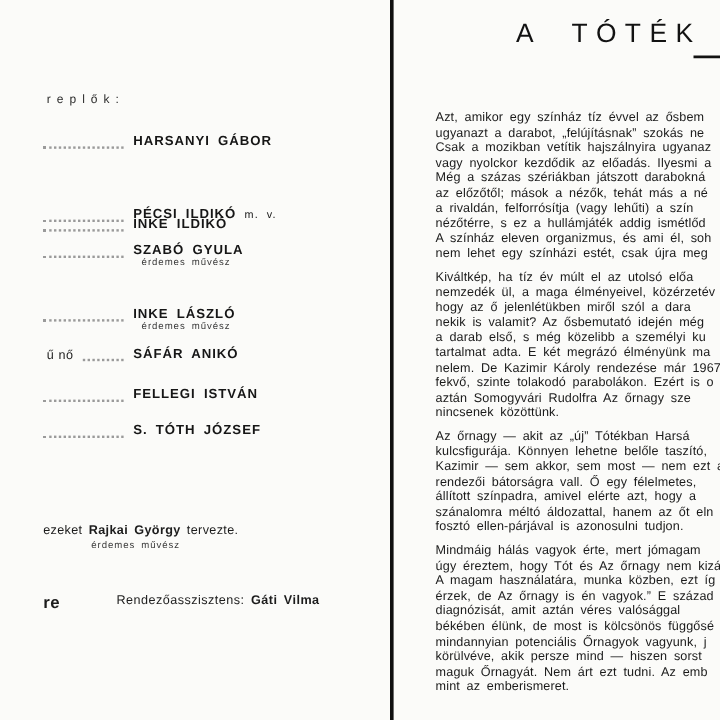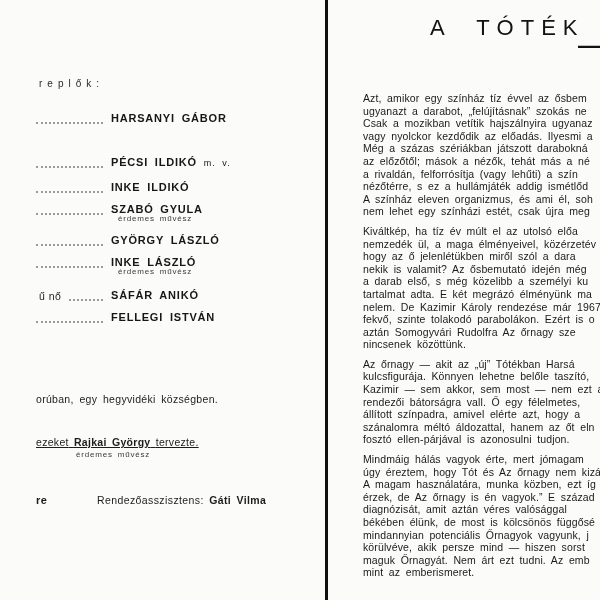--- a/index.html
+++ b/index.html
@@ -35,29 +35,29 @@
   .role-frag{
     position:absolute;left:3px;top:1px;
     font-size:10.5px;letter-spacing:0.5px;color:#222;white-space:nowrap;text-align:center;
   }
   .setting-line{
     position:absolute;left:0;top:393px;
     font-size:10.5px;letter-spacing:0.3px;word-spacing:2.5px;white-space:nowrap;
   }
   .designer-line{
     position:absolute;left:0;top:436px;
-    font-size:10.5px;letter-spacing:0.3px;word-spacing:2px;white-space:nowrap;text-decoration:underline;
+    font-size:10.5px;letter-spacing:0.3px;word-spacing:2px;white-space:nowrap;
   }
   .designer-note{
     position:absolute;left:40px;top:450px;
     font-size:8px;letter-spacing:0.8px;word-spacing:2px;color:#3a3a3a;white-space:nowrap;
   }
   .assistant-row{position:absolute;left:0;top:494px;width:325px;}
   .director-frag{
-    position:absolute;left:0;top:0;font-weight:bold;font-size:11px;letter-spacing:0.5px;text-align:right;
+    position:absolute;left:0;top:0;font-weight:bold;font-size:14px;letter-spacing:0.5px;text-align:right;
   }
   .assistant-text{
     position:absolute;left:61px;top:0;
     font-size:10.5px;letter-spacing:0.4px;word-spacing:2px;white-space:nowrap;
   }
   .bold{font-weight:bold;}
   
   .page-right{position:absolute;left:328px;top:0;width:272px;height:600px;}
   .title{
     position:absolute;left:102px;top:15px;
@@ -80,53 +80,52 @@
 </head>
 <body>
 
 <div class="page-left">
   <div class="cast-heading">replők:</div>
 
   <div class="cast-row" style="top:112px">
     <span class="leader"></span>
     <span class="cast-name">HARSANYI GÁBOR</span>
   </div>
-  <div class="cast-row" style="top:156px">
+  <div class="cast-row" style="top:173px">
     <span class="leader"></span>
     <span class="cast-name"><span>PÉCSI ILDIKÓ</span> <span class="mv">m. v.</span></span>
   </div>
   <div class="cast-row" style="top:181px">
     <span class="leader"></span>
     <span class="cast-name">INKE ILDIKÓ</span>
   </div>
   <div class="cast-row" style="top:203px">
     <span class="leader"></span>
     <span class="cast-name">SZABÓ GYULA</span>
     <span class="cast-note">érdemes művész</span>
   </div>
-  <div class="cast-row" style="top:234px">
-    <span class="leader"></span>
-    <span class="cast-name">GYÖRGY LÁSZLÓ</span>
-  </div>
   <div class="cast-row" style="top:256px">
     <span class="leader"></span>
     <span class="cast-name">INKE LÁSZLÓ</span>
     <span class="cast-note">érdemes művész</span>
   </div>
   <div class="cast-row" style="top:289px">
     <span class="role-frag">ű nő</span>
     <span class="leader" style="left:33px;width:34px"></span>
     <span class="cast-name">SÁFÁR ANIKÓ</span>
   </div>
-  <div class="cast-row" style="top:311px">
+  <div class="cast-row" style="top:323px">
     <span class="leader"></span>
     <span class="cast-name">FELLEGI ISTVÁN</span>
   </div>
+  <div class="cast-row" style="top:353px">
+    <span class="leader"></span>
+    <span class="cast-name">S. TÓTH JÓZSEF</span>
+  </div>
 
-  <div class="setting-line">orúban, egy hegyvidéki községben.</div>
 
   <div class="designer-line"><span>ezeket</span> <span class="bold">Rajkai György</span> <span>tervezte.</span></div>
   <div class="designer-note">érdemes művész</div>
 
   <div class="assistant-row">
     <span class="director-frag">re</span>
     <span class="assistant-text"><span>Rendezőasszisztens:</span> <span class="bold">Gáti Vilma</span></span>
   </div>
 </div>
 

